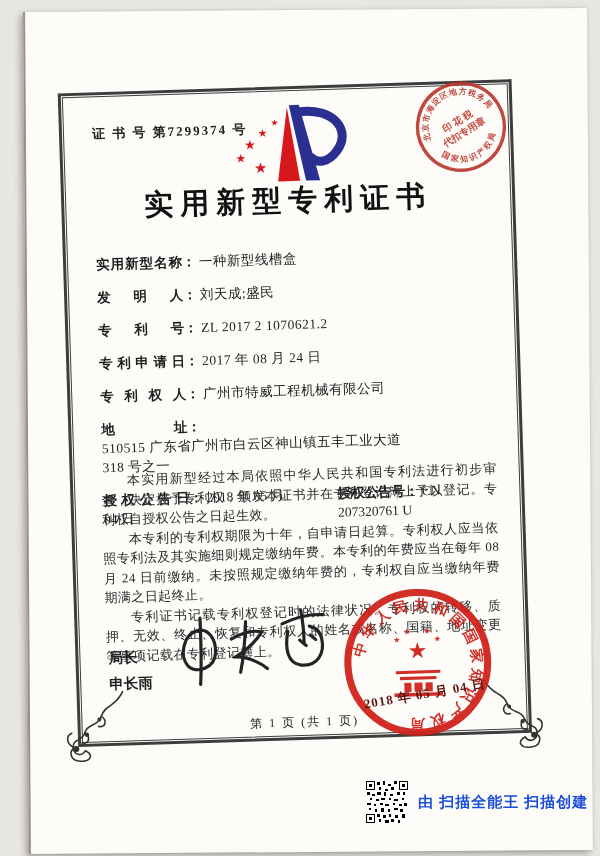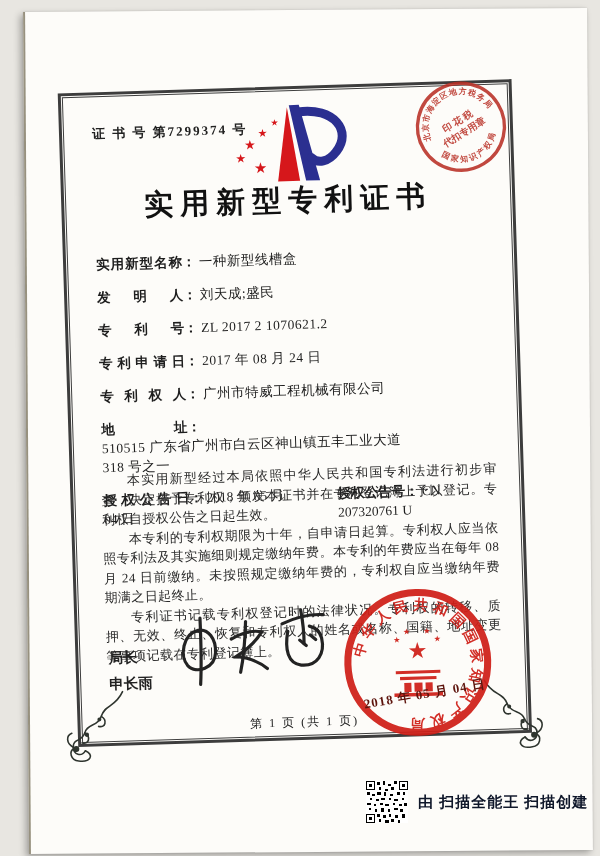--- a/index.html
+++ b/index.html
@@ -40,21 +40,21 @@
   .seal-date{position:absolute;left:246px;top:596px;width:190px;
     text-align:center;font-size:13px;font-weight:bold;color:#5e150e;
     letter-spacing:1px;transform:rotate(-8deg);}
   .page-footer{position:absolute;bottom:2px;width:100%;text-align:center;
     font-size:12px;letter-spacing:2px;color:#222;}
   .ornament{position:absolute;}
   .ornament.left{left:-14px;bottom:-18px;}
   .ornament.right{right:-14px;bottom:-18px;transform:scaleX(-1);}
   .scan-footer{position:absolute;left:366px;top:778px;width:230px;height:48px;
     display:flex;align-items:center;z-index:9;}
-  .scan-credit{margin-left:10px;font-size:15px;font-weight:600;color:#0f172a;
+  .scan-credit{margin-left:10px;font-size:15px;font-weight:600;color:#1d4ed8;
     letter-spacing:1px;font-family:"Liberation Sans","DejaVu Sans",sans-serif;}
   svg text{font-family:"Liberation Serif","DejaVu Serif",serif;}
 </style>
 </head>
 <body>
 
 <div class="paper">
   <div class="frame-wrap">
     <div class="frame-outer"></div>
     <div class="frame-inner"></div>

